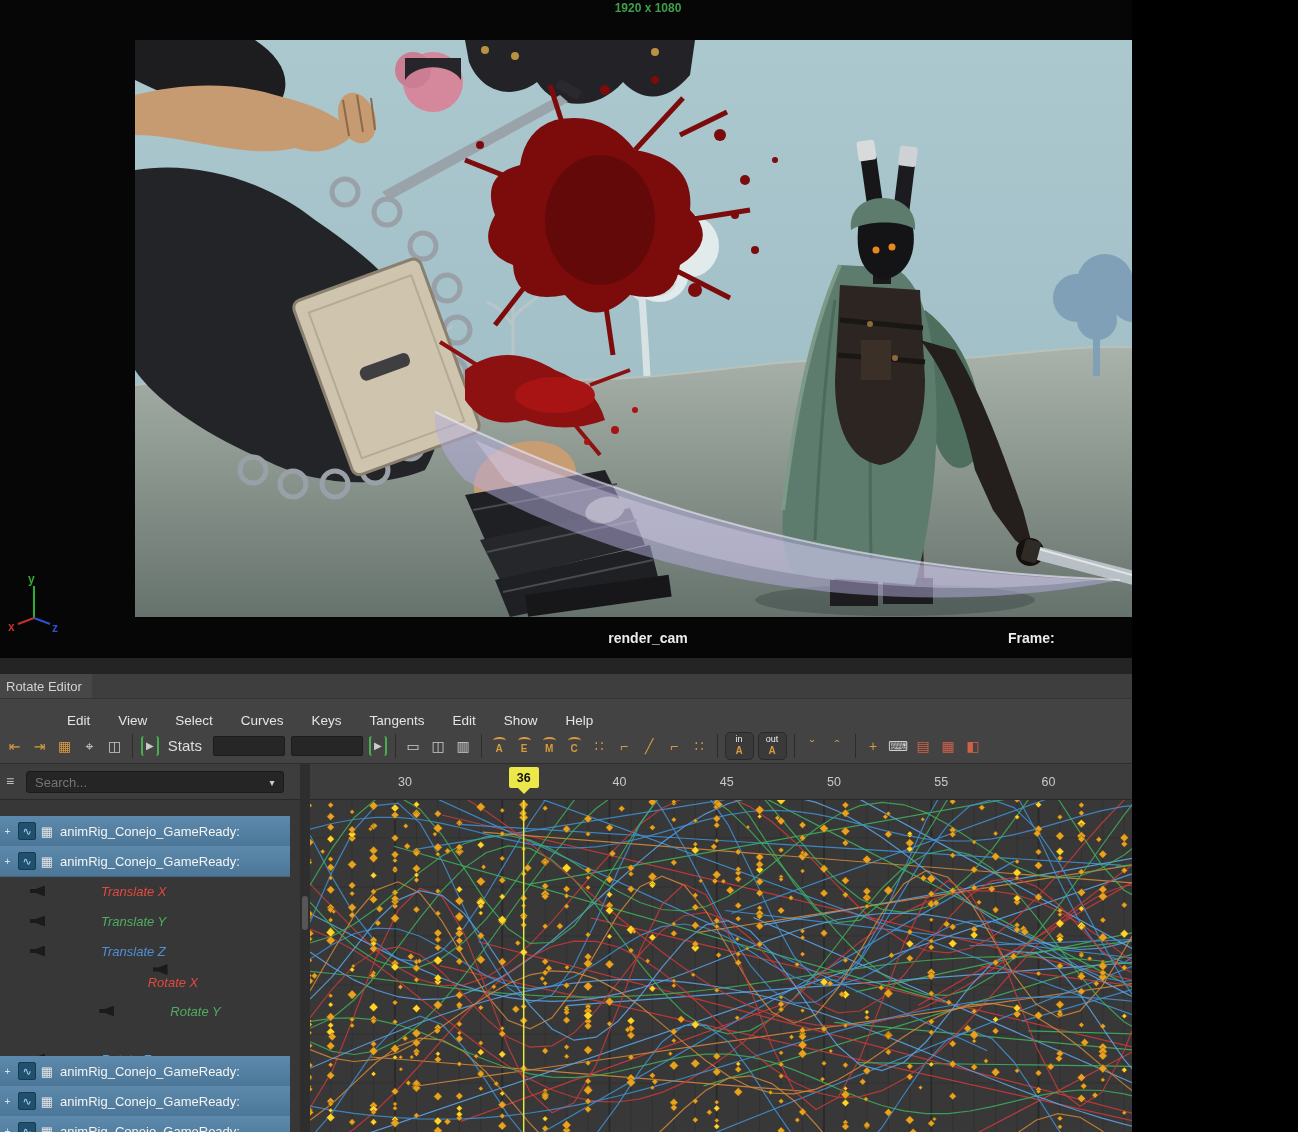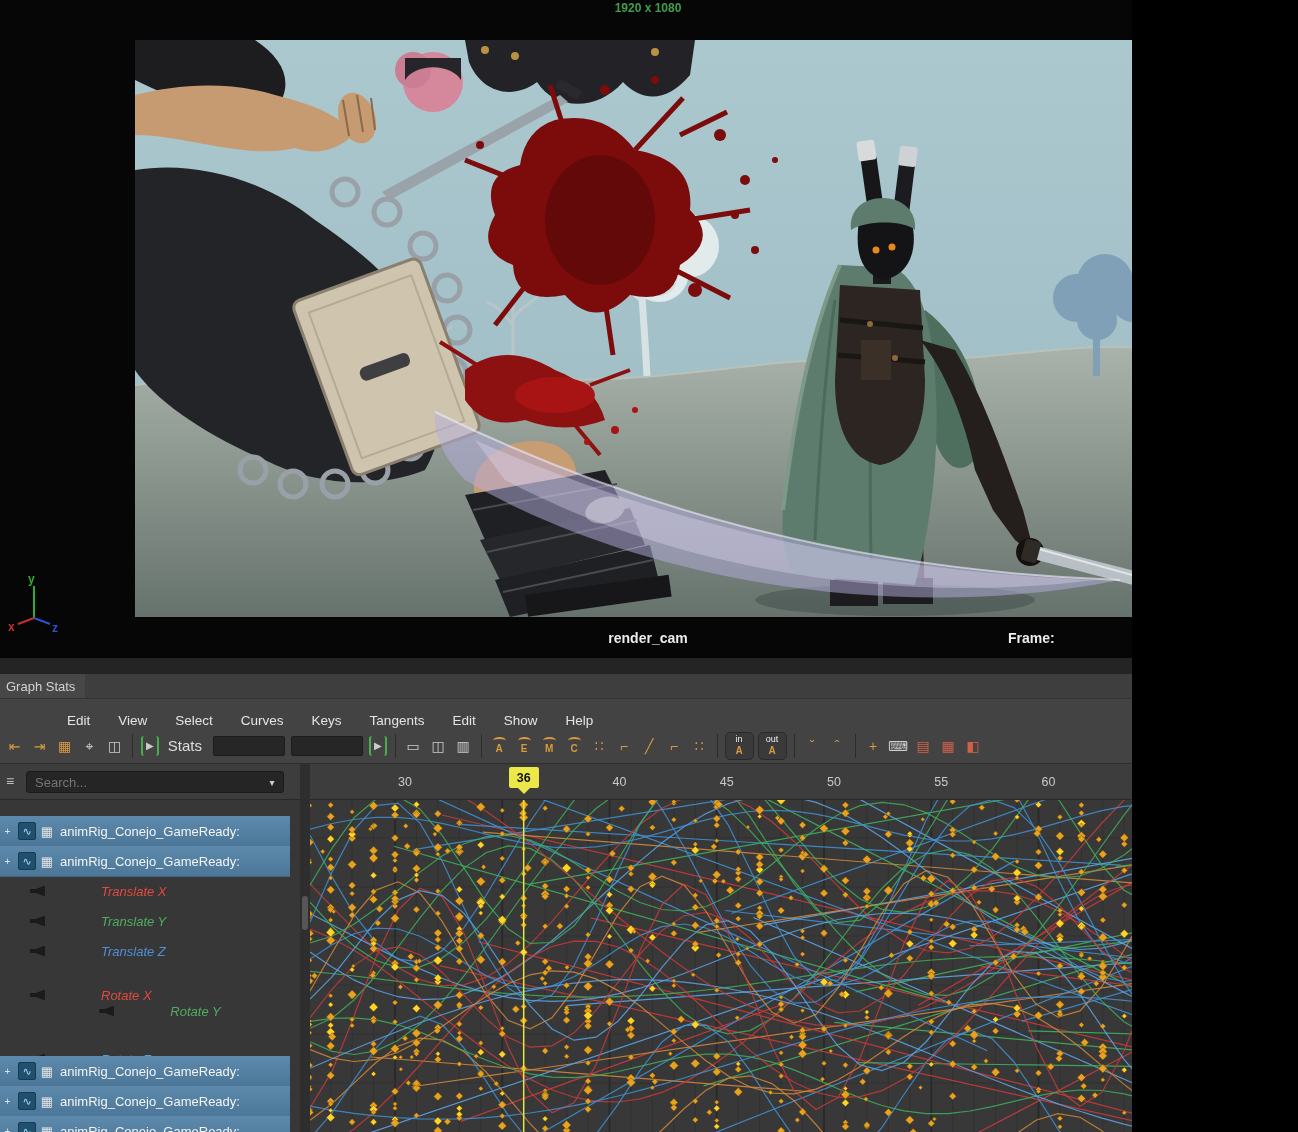--- a/index.html
+++ b/index.html
@@ -279,21 +279,21 @@
     </svg>
 
     <div id="camera-label">render_cam</div>
     <div id="frame-caption">Frame:</div>
     <div id="frame-value">36</div>
   </div>
 
   <div id="graph-editor">
     <div id="ge-topstrip"></div>
     <div id="ge-tabrow">
-      <span id="ge-tab">Graph Stats</span>
+      <span id="ge-tab">Rotate Editor</span>
     </div>
     <div id="menubar">
         <span class="menu-item">Edit</span>
         <span class="menu-item">View</span>
         <span class="menu-item">Select</span>
         <span class="menu-item">Curves</span>
         <span class="menu-item">Keys</span>
         <span class="menu-item">Tangents</span>
         <span class="menu-item">Edit</span>
         <span class="menu-item">Show</span>
@@ -395,21 +395,21 @@
           <span class="lbl" style="color: rgb(224, 74, 63);">Translate X</span>
         </div>
         <div class="o-row o-chan" style="top: 106px;">
           <span class="mute"></span>
           <span class="lbl" style="color: rgb(79, 174, 95);">Translate Y</span>
         </div>
         <div class="o-row o-chan" style="top: 136px;">
           <span class="mute"></span>
           <span class="lbl" style="color: rgb(79, 143, 214);">Translate Z</span>
         </div>
-        <div class="o-row o-chan" style="top: 180px;">
+        <div class="o-row o-chan" style="top: 164px; flex-direction: column;">
           <span class="mute"></span>
           <span class="lbl" style="color: rgb(224, 74, 63);">Rotate X</span>
         </div>
         <div class="o-row o-chan" style="top: 196px; justify-content: center;">
           <span class="mute"></span>
           <span class="lbl" style="color: rgb(79, 174, 95);">Rotate Y</span>
         </div>
         <div class="o-row o-chan" style="top: 244px;">
           <span class="mute"></span>
           <span class="lbl" style="color: rgb(79, 160, 214);">Rotate Z</span>

